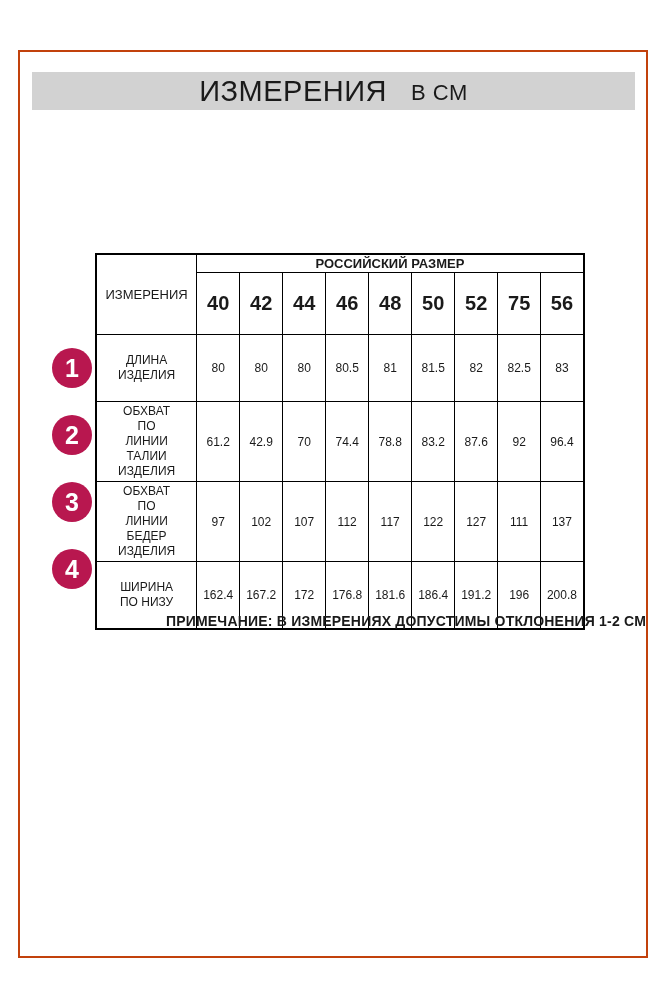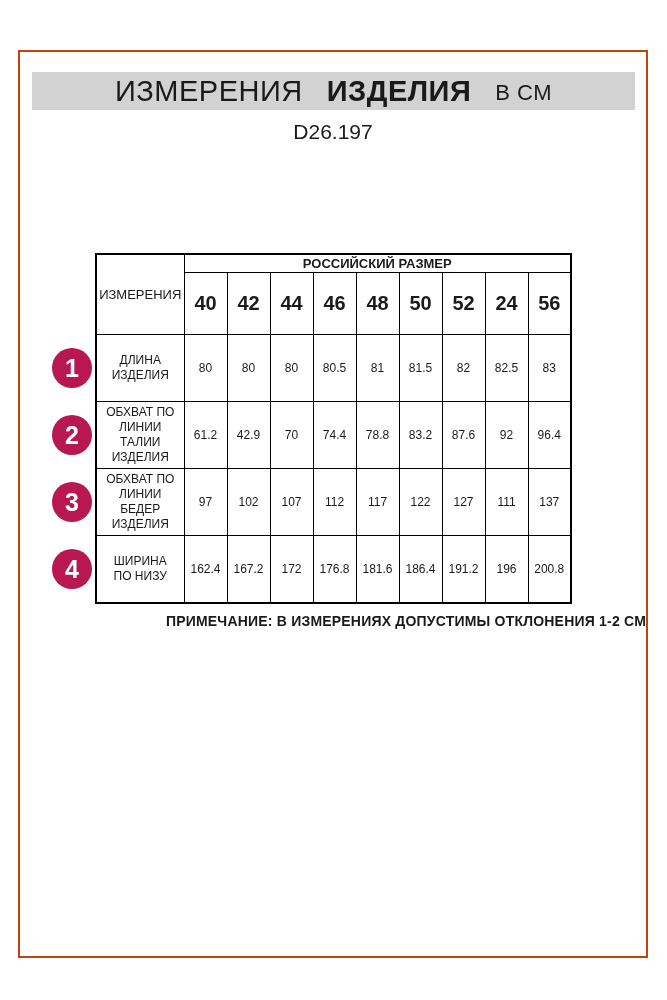--- a/index.html
+++ b/index.html
@@ -13,38 +13,36 @@
   .model-code { position:absolute; left:0; top:68px; width:100%; text-align:center; font-size:21px; font-weight:400; }
   .description { position:absolute; left:53px; top:99px; width:520px; text-align:center; font-size:15px; line-height:1.4; }
   .table-wrap { position:absolute; left:75px; top:201px; }
   table { border-collapse:collapse; border:2px solid #000; table-layout:fixed; }
   th, td { border:1px solid #000; text-align:center; vertical-align:middle; background:#fff; }
   col.c-measure { width:88px; }
   col.c-size { width:43px; }
   .group-head { height:16px; font-size:13px; font-weight:700; padding:1px 0; }
   .measure-head { font-size:13px; font-weight:400; }
   .size-head { height:62px; font-size:20px; font-weight:700; }
-  .row-label { height:67px; font-size:12px; font-weight:400; padding:2px 9px; line-height:1.25;text-align:center; }
+  .row-label { height:67px; font-size:12px; font-weight:400; padding:2px 21px; line-height:1.25;text-align:center; }
   .cell { height:67px; font-size:12px; font-weight:400; padding:8px 1px; }
   .badge { position:absolute; left:-43px; width:40px; height:40px; border-radius:50%; color:#fff; font-size:25px; font-weight:700; display:flex; align-items:center; justify-content:center; }
   .note { position:absolute; left:0; top:561px; width:100%; text-align:right; font-size:14px; font-weight:700; letter-spacing:0.2px; }
 </style>
 </head>
 <body>
 
 <div class="page">
   <div class="frame">
 
     <div class="title-bar">
       <span class="title-regular">ИЗМЕРЕНИЯ</span>
-      <span class="title-bold">ИЗДЕЛИЯ</span>
       <span class="title-units">В СМ</span>
     </div>
 
-    <div class="model-code">D26.197</div>
 
 
     <div class="table-wrap">
       <table>
         <colgroup>
             <col class="c-measure">
             <col class="c-size">
             <col class="c-size">
             <col class="c-size">
             <col class="c-size">
@@ -60,21 +58,21 @@
               <th class="group-head" colspan="9">РОССИЙСКИЙ РАЗМЕР</th>
             </tr>
             <tr>
               <th class="size-head">40</th>
               <th class="size-head">42</th>
               <th class="size-head">44</th>
               <th class="size-head">46</th>
               <th class="size-head">48</th>
               <th class="size-head">50</th>
               <th class="size-head">52</th>
-              <th class="size-head">24</th>
+              <th class="size-head">75</th>
               <th class="size-head">56</th>
             </tr>
             <tr>
               <td class="row-label">ДЛИНА ИЗДЕЛИЯ</td>
               <td class="cell">80</td>
               <td class="cell">80</td>
               <td class="cell">80</td>
               <td class="cell">80.5</td>
               <td class="cell">81</td>
               <td class="cell">81.5</td>

